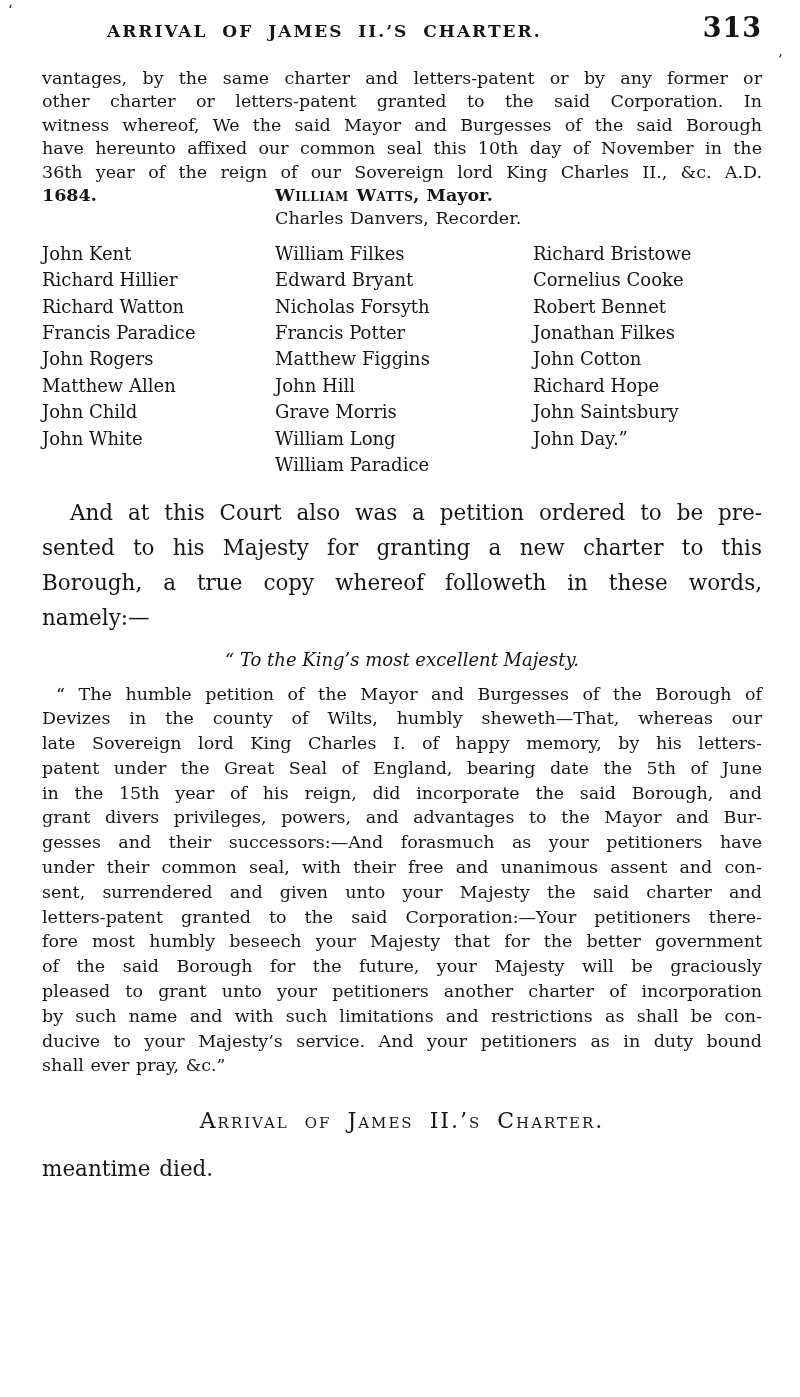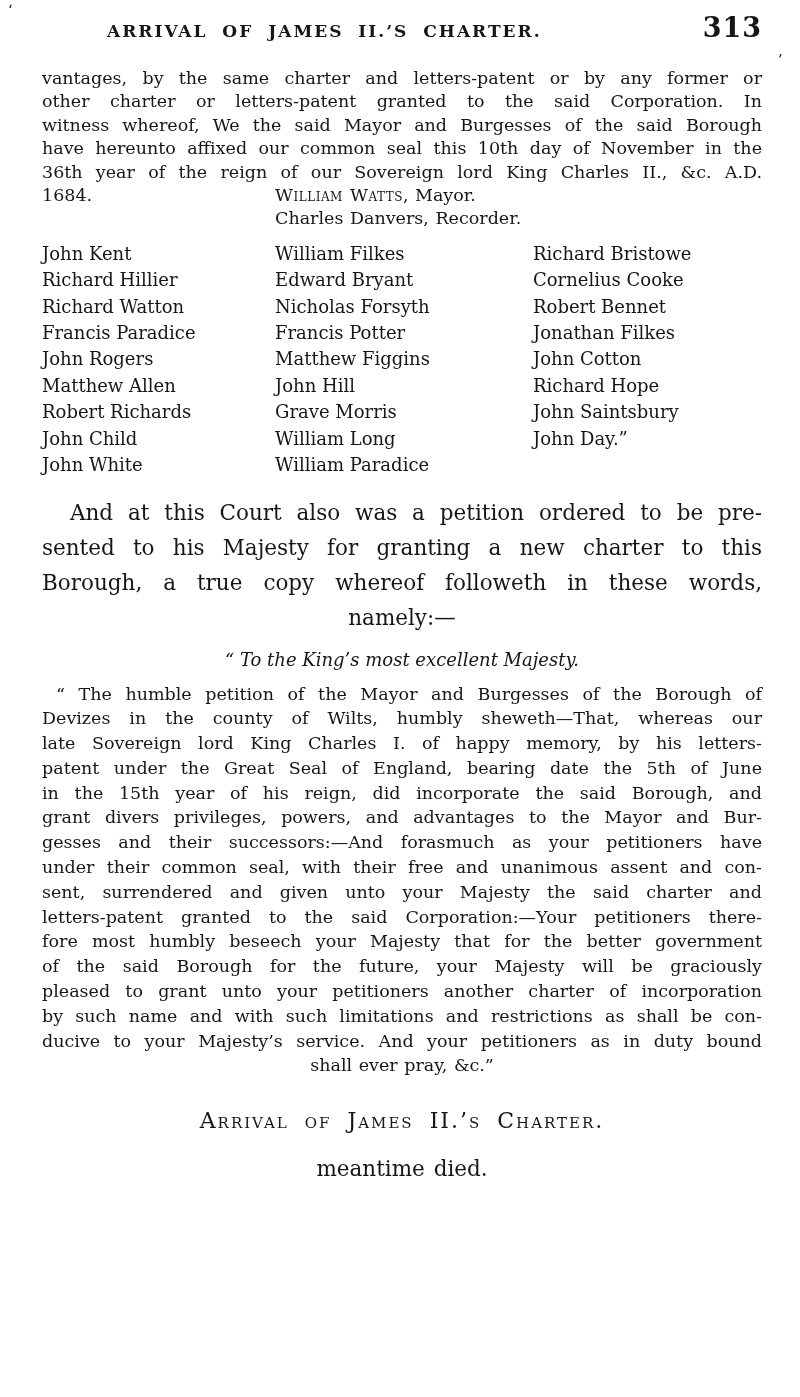--- a/index.html
+++ b/index.html
@@ -18,27 +18,27 @@
   .running-title {
     flex: 1; text-align: center; padding-right: 96px;
     font-size: 17px; font-weight: bold;
     letter-spacing: 2px; word-spacing: 7px;
   }
   .page-number { font-size: 27px; font-weight: bold; letter-spacing: 1px; }
 
   
   .para { text-align: justify; }
   .jline { text-align: justify; text-align-last: justify; }
-  .lastline { text-align: center; }
+  .lastline { text-align: left; }
   .small { font-size: 17.5px; line-height: 23.4px; word-spacing: 1px; }
   .large { font-size: 21.5px; line-height: 35px; word-spacing: 2px; }
 
   .charter-para { margin-top: 24px; }
 
-  .sig-row { display: flex; }
+  .sig-row { display: flex; font-weight: bold; }
   .sig-row .year { width: 233px; flex: 0 0 233px; }
   .smallcaps { font-variant: small-caps; letter-spacing: 0.5px; margin-top: 12px; }
   .recorder { margin-left: 233px; }
 
   
   .names { display: flex; margin-top: 10px; font-size: 18px; line-height: 26.4px; justify-content: space-between; }
   .names-col.c1 { width: 233px; flex: 0 0 233px; }
   .names-col.c2 { width: 258px; flex: 0 0 258px; }
   .names-col.c3 { flex: 1; }
 
@@ -96,21 +96,20 @@
   </div>
 
   <div class="names">
     <div class="names-col c1" data-repeat="signatories.column_1">
         <div class="name-item">John Kent</div>
         <div class="name-item">Richard Hillier</div>
         <div class="name-item">Richard Watton</div>
         <div class="name-item">Francis Paradice</div>
         <div class="name-item">John Rogers</div>
         <div class="name-item">Matthew Allen</div>
-        <div class="name-item">Robert Richards</div>
         <div class="name-item">John Child</div>
         <div class="name-item">John White</div>
       </div>
     <div class="names-col c2" data-repeat="signatories.column_2">
         <div class="name-item">William Filkes</div>
         <div class="name-item">Edward Bryant</div>
         <div class="name-item">Nicholas Forsyth</div>
         <div class="name-item">Francis Potter</div>
         <div class="name-item">Matthew Figgins</div>
         <div class="name-item">John Hill</div>

